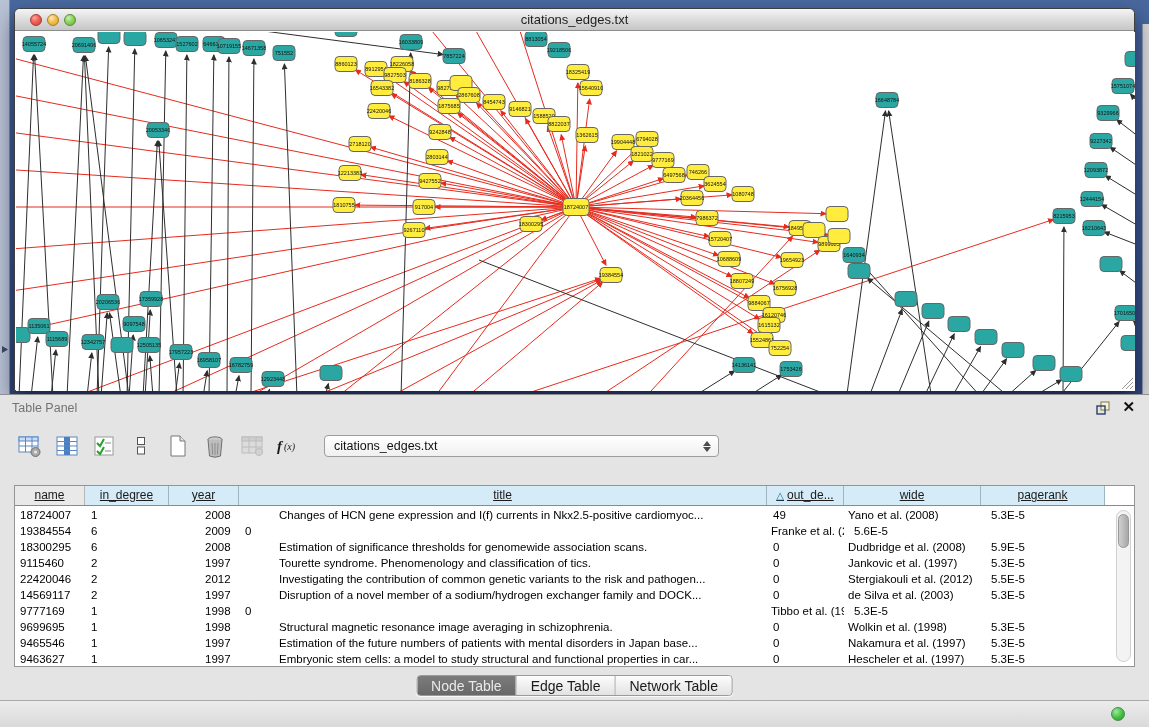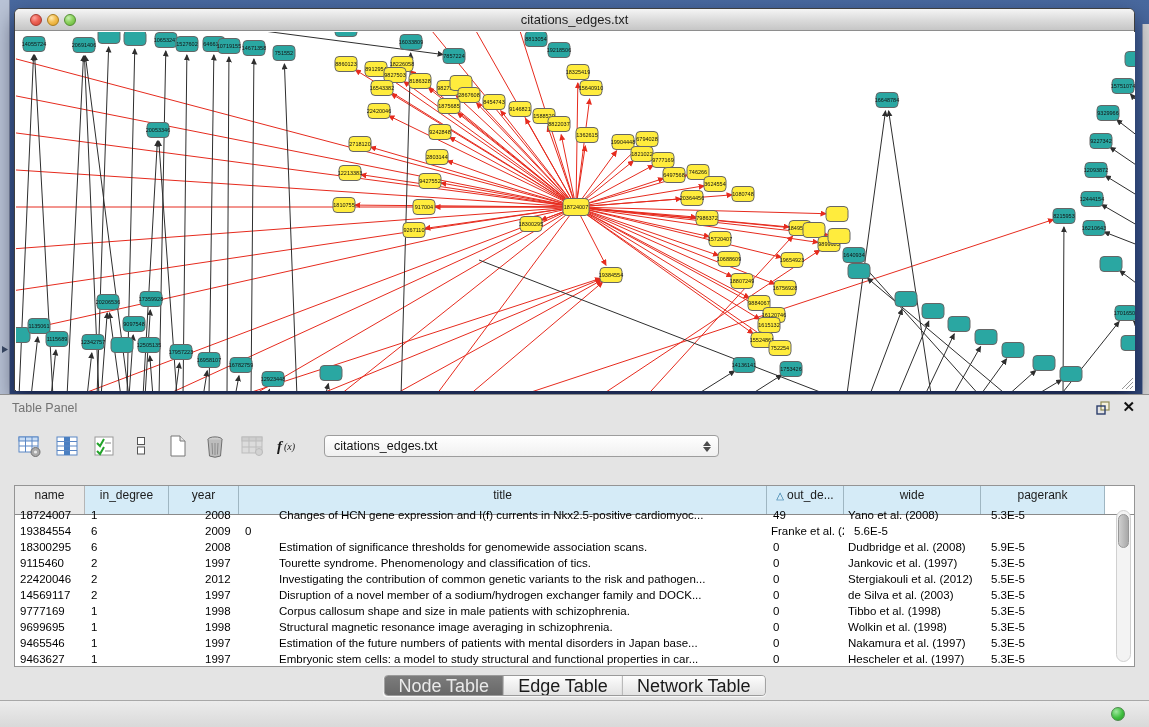--- a/index.html
+++ b/index.html
@@ -45,40 +45,40 @@
     background:linear-gradient(180deg,#ffffff,#f0f0f0); border:1px solid #9d9d9d; border-radius:4px;
     font-size:12.5px; color:#111; line-height:20px; padding-left:9px; }
   .dropdown .stepper { position:absolute; right:6px; top:3px; width:11px; height:15px;
     display:flex; flex-direction:column; align-items:center; justify-content:center; gap:1px; }
   .stepper i { width:0; height:0; border-left:4px solid transparent; border-right:4px solid transparent; }
   .stepper .up { border-bottom:5px solid #4c4c4c; }
   .stepper .dn { border-top:5px solid #4c4c4c; }
   .table-wrap { position:absolute; left:14px; top:90px; width:1121px; height:182px;
     background:#fff; border:1px solid #949494; }
   .thead { display:grid; grid-template-columns:70px 84px 70px 528px 77px 137px 124px 1fr;
-    height:29px; border-bottom:1px solid #8a8a8a; font-size:12px; color:#1b1b1b; }
+    height:20px; border-bottom:1px solid #8a8a8a; font-size:12px; color:#1b1b1b;text-decoration:underline; }
   .th { background:#d5ebf7; border-right:1px solid #9fb6c2; text-align:center; line-height:19px;
     overflow:hidden; white-space:nowrap; }
   .th.gray { background:#e9e9e9; border-right-color:#b5b5b5; }
   .th.fill { background:#fff; border-right:none; }
   .sort-tri { color:#1f6f9f; font-size:10px; margin-right:3px; }
   .tbody { position:absolute; left:0; top:21px; width:1102px; height:160px; overflow:hidden; }
   .trow { display:grid; grid-template-columns:70px 84px 70px 528px 77px 137px 124px;
     height:16px; font-size:11.5px; color:#000; cursor:default; }
   .cell { overflow:hidden; white-space:nowrap; line-height:16px; }
   .c0 { padding-left:5px; } .c1 { padding-left:6px; } .c2 { padding-left:36px; }
   .c3 { padding-left:40px; } .c4 { padding-left:6px; } .c5 { padding-left:4px; } .c6 { padding-left:10px; }
   .vscroll { position:absolute; right:3px; top:24px; width:15px; height:152px;
     background:#f3f3f3; border:1px solid #d0d0d0; border-radius:8px; }
   .vthumb { position:absolute; left:1px; top:3px; width:11px; height:34px; border-radius:6px;
     background:linear-gradient(90deg,#cfcfcf,#a8a8a8); border:1px solid #979797; }
   .tabs { position:absolute; left:50%; top:280px; transform:translateX(-50%); display:flex;
     height:21px; border:1px solid #9a9a9a; border-radius:4px; overflow:hidden;
     box-shadow:0 1px 1px rgba(255,255,255,.8); }
-  .tab { padding:0 14px; line-height:20px; font-size:18px; color:#1a1a1a; cursor:pointer;
+  .tab { padding:0 14px; line-height:20px; font-size:14px; color:#1a1a1a; cursor:pointer;
     background:linear-gradient(180deg,#fdfdfd,#e2e2e2); border-left:1px solid #b5b5b5; }
   .tab:first-child { border-left:none; }
   .tab.active { background:linear-gradient(180deg,#7c7c7c,#686868); color:#e9e9e9; }
   .statusbar { position:absolute; left:0; bottom:0; width:100%; height:27px;
     background:linear-gradient(180deg,#ececec,#d9d9d9); border-top:1px solid #a8a8a8; }
   .mem-label { position:absolute; right:46px; top:7px; font-size:11px; color:#2a2a2a;margin-top:31px; }
   .mem-dot { position:absolute; right:24px; top:6px; width:14px; height:14px; border-radius:50%;
     background:radial-gradient(circle at 35% 30%,#9fe89f,#3fbe3f 55%,#2a9a2a); border:1px solid #4c8a4c; }
   .icon-svg { display:block; }
 </style>
@@ -808,21 +808,20 @@
           <div class="cell c2">1997</div>
           <div class="cell c3">Disruption of a novel member of a sodium/hydrogen exchanger family and DOCK...</div>
           <div class="cell c4">0</div>
           <div class="cell c5">de Silva et al. (2003)</div>
           <div class="cell c6">5.3E-5</div>
         </div>
         <div class="trow">
           <div class="cell c0">9777169</div>
           <div class="cell c1">1</div>
           <div class="cell c2">1998</div>
-          <div class="cell c3">Corpus callosum shape and size in male patients with schizophrenia.</div>
           <div class="cell c4">0</div>
           <div class="cell c5">Tibbo et al. (1998)</div>
           <div class="cell c6">5.3E-5</div>
         </div>
         <div class="trow">
           <div class="cell c0">9699695</div>
           <div class="cell c1">1</div>
           <div class="cell c2">1998</div>
           <div class="cell c3">Structural magnetic resonance image averaging in schizophrenia.</div>
           <div class="cell c4">0</div>

